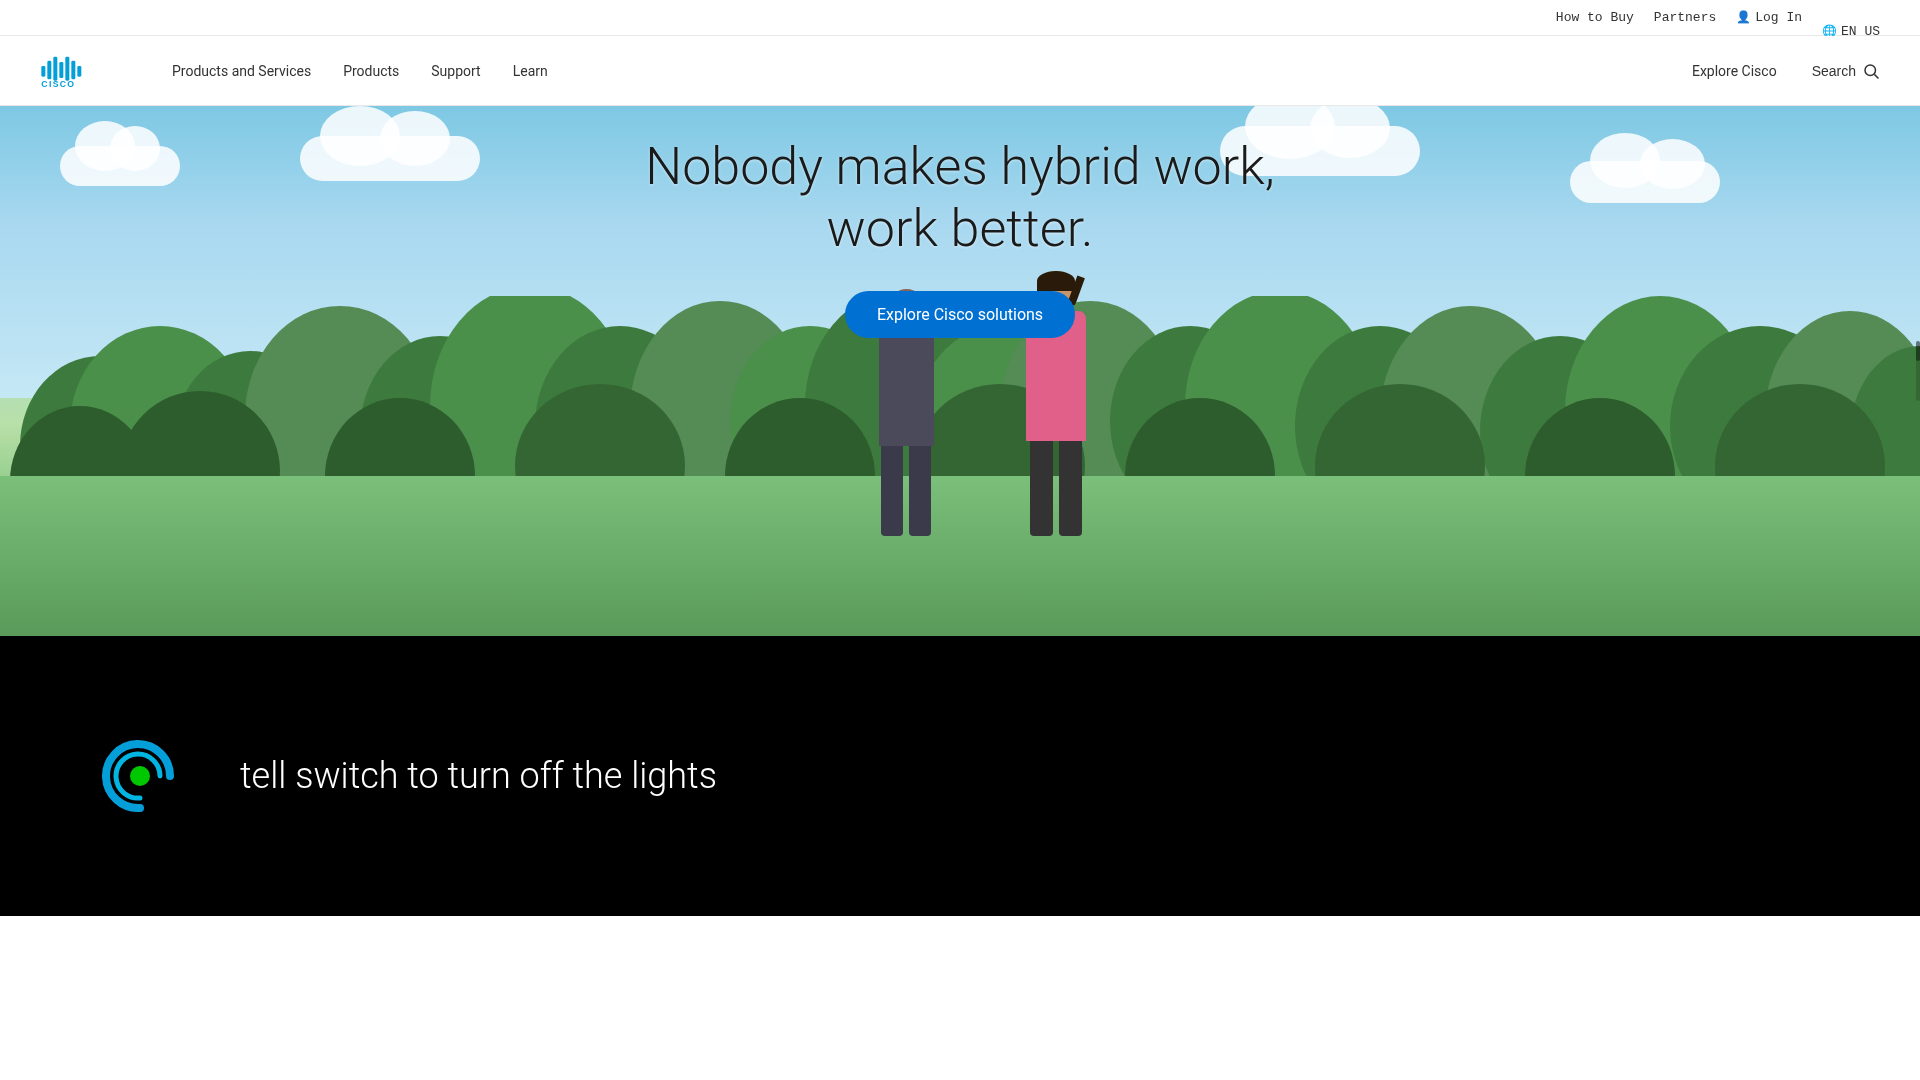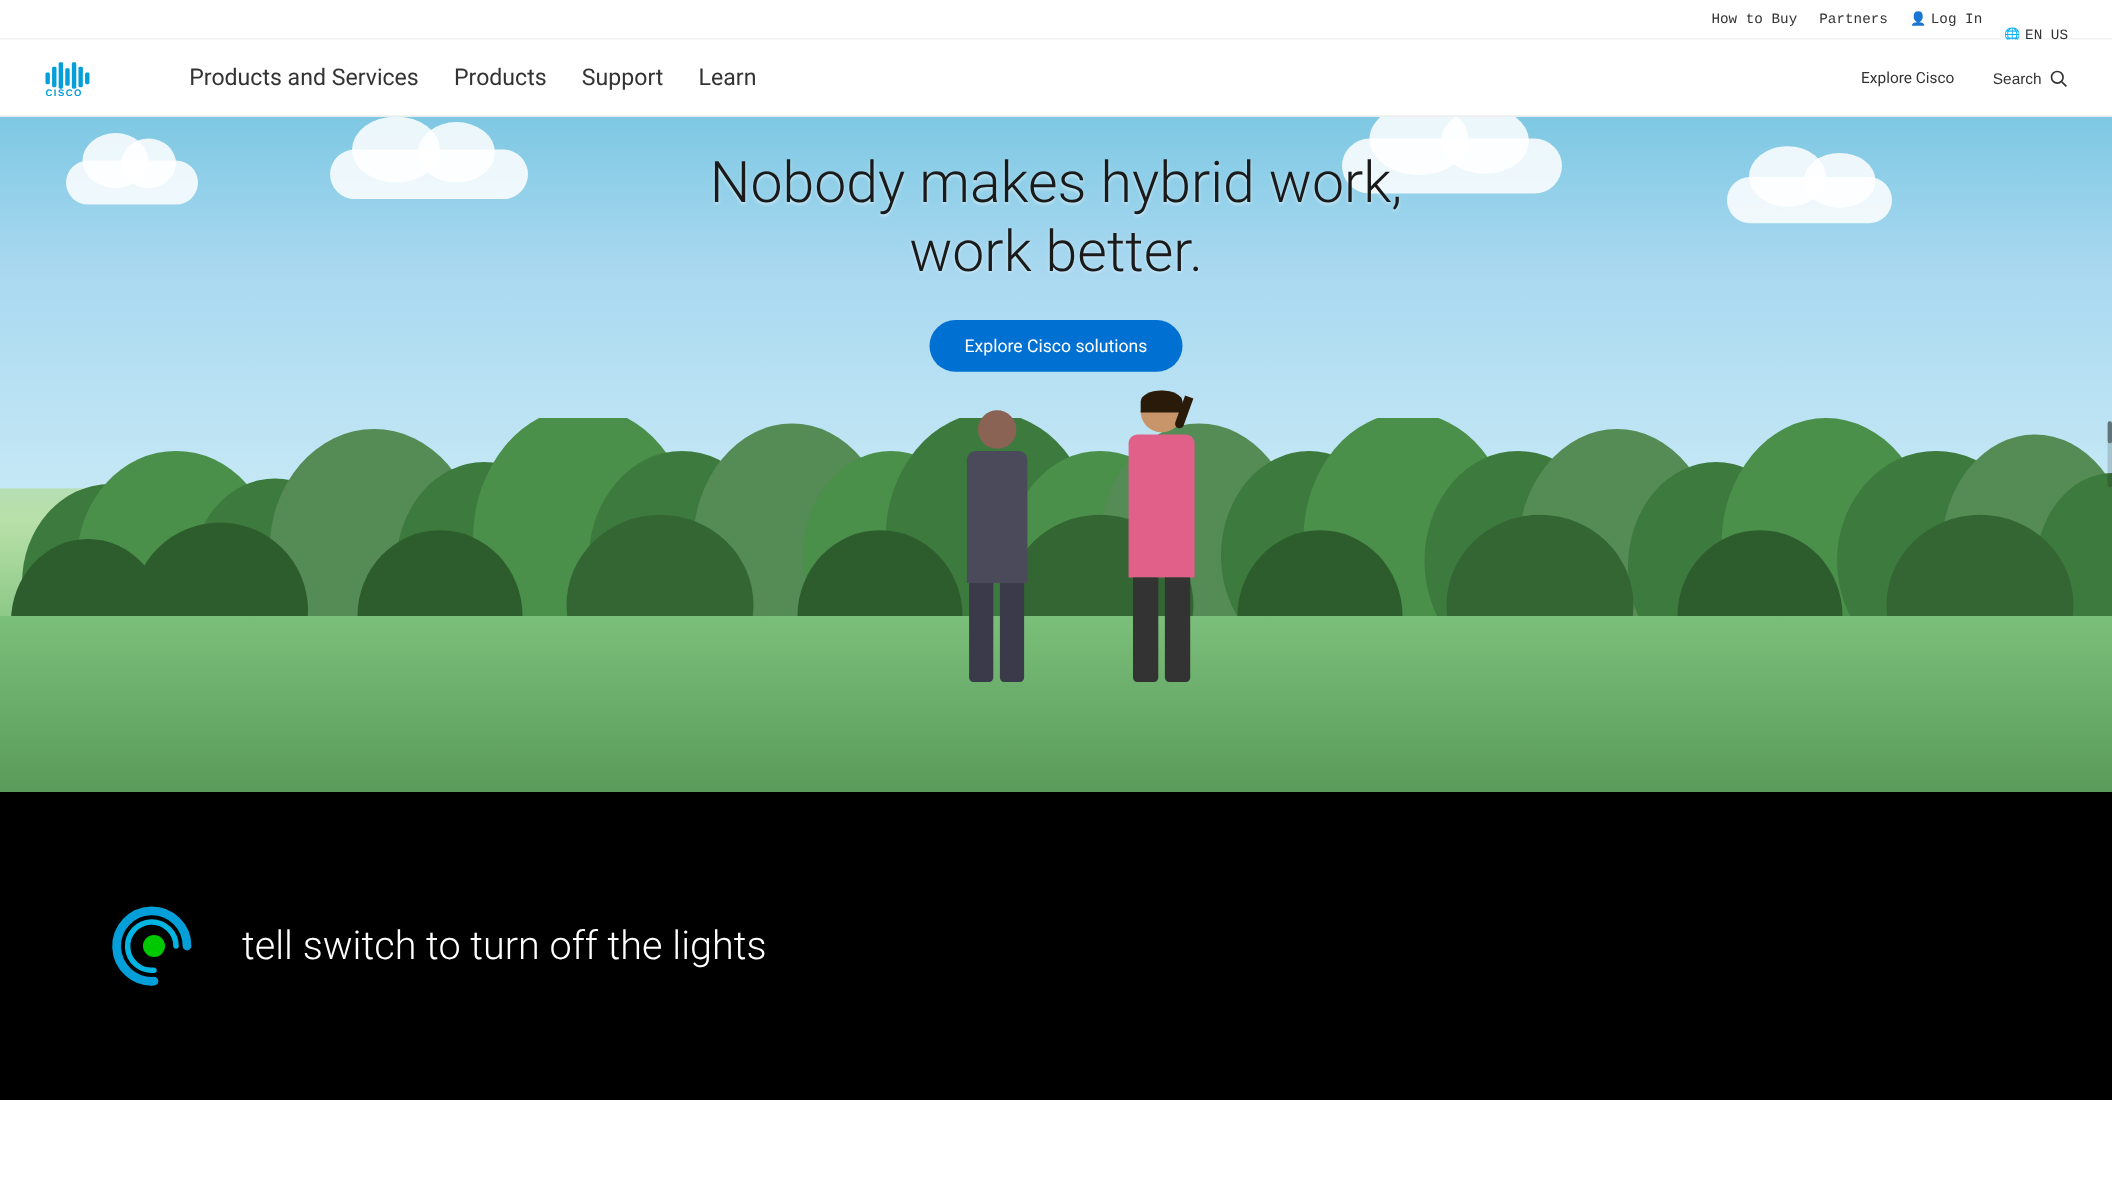--- a/index.html
+++ b/index.html
@@ -60,21 +60,21 @@
       width: 80px;
       height: 40px;
     }
     .nav-links {
       display: flex;
       align-items: center;
       gap: 8px;
       flex: 1;
     }
     .nav-link {
-      font-size: 21px;
+      font-size: 14px;
       color: #333;
       text-decoration: none;
       padding: 8px 12px;
       border-radius: 4px;
       cursor: pointer;
       white-space: nowrap;
     }
 
     .nav-right {
       display: flex;
@@ -101,21 +101,21 @@
     }
     .search-icon-svg {
       width: 18px;
       height: 18px;
     }
 
     
     .hero {
       position: relative;
       width: 100%;
-      height: 614px;
+      height: 530px;
       overflow: hidden;
       background: linear-gradient(
         to bottom,
         #87ceeb 0%,
         #a8d8f0 30%,
         #b8e0a8 60%,
         #7abf7a 80%,
         #5a9a5a 100%
       );
     }
@@ -219,21 +219,21 @@
     .black-section {
       background: #000;
       padding: 80px 80px 80px 100px;
       min-height: 280px;
       display: flex;
       align-items: center;
     }
     .cisco-icon-container {
       display: flex;
       align-items: center;
-      gap: 40px;
+      gap: 60px;
     }
     .cisco-voice-icon {
       width: 80px;
       height: 80px;
       flex-shrink: 0;
     }
     .voice-text {
       font-size: 36px;
       color: #fff;
       font-weight: 300;

